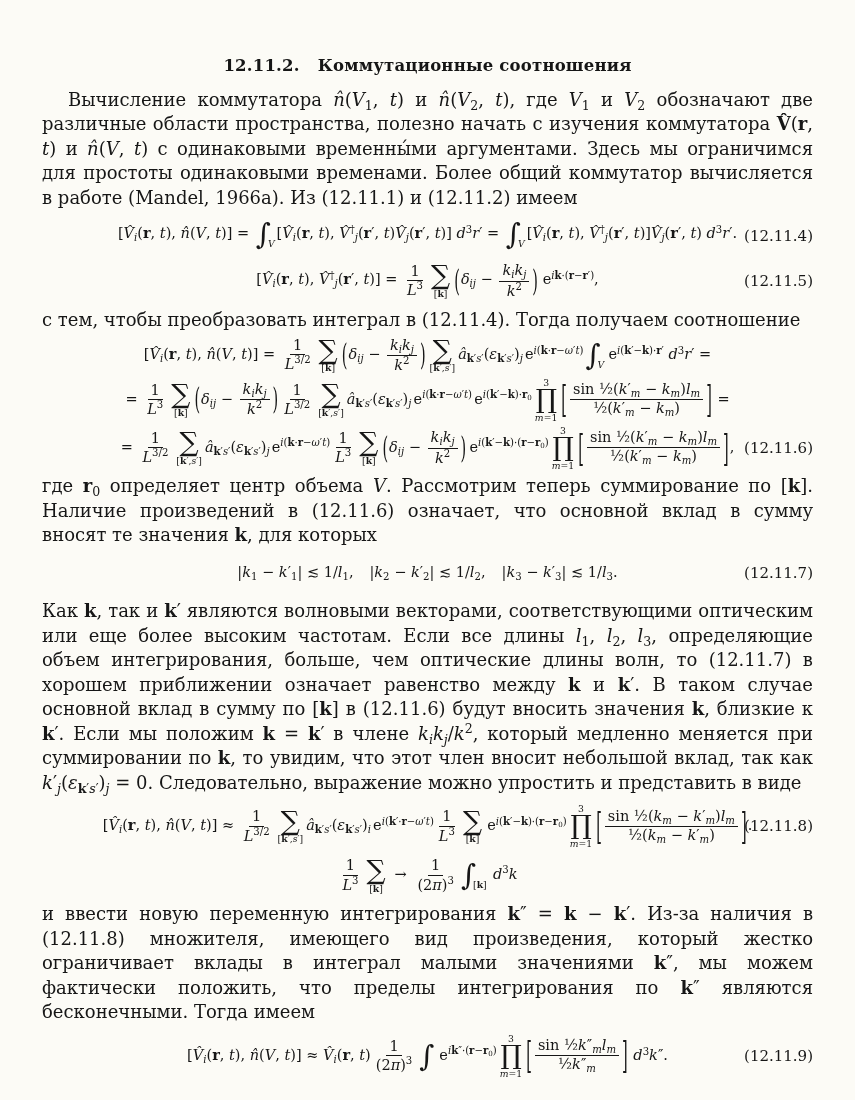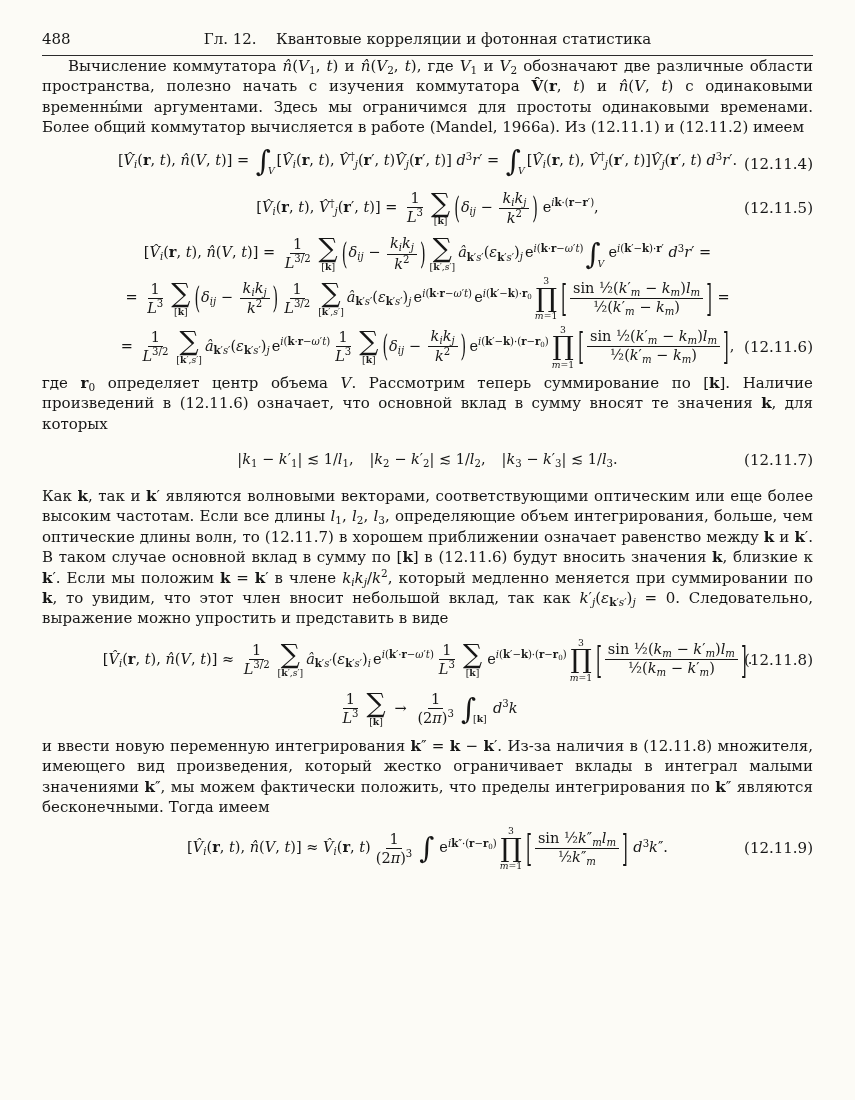--- a/index.html
+++ b/index.html
@@ -10,21 +10,21 @@
   }
   .page{padding:30px 42px 0 42px}
   .runhead{display:flex;align-items:baseline;border-bottom:1.5px solid #2b2b2b;
     padding-bottom:7px;font-size:15px}
   .pgnum{width:80px}
   .chap{flex:1;text-align:center;white-space:nowrap}
   .chapgap{display:inline-block;width:1.3em}
   .hsp{width:80px}
   h2{font-size:16.5px;text-align:center;font-weight:bold;margin:26px 0 13px;letter-spacing:.2px}
   .h2gap{display:inline-block;width:1.1em}
-  p{margin:0 0 3px 0;text-align:justify;font-size:15px;line-height:1.36}
+  p{margin:0 0 3px 0;text-align:justify;font-size:18px;line-height:1.36}
   p.ind{text-indent:26px}
   
   .eq{position:relative;display:flex;justify-content:center;align-items:center;
       margin:9px 0;font-size:14.5px;min-height:34px}
   .eq.tight{margin:4px 0}
   .eqbody{white-space:nowrap}
   .eqnum{position:absolute;right:0;top:50%;transform:translateY(-50%);font-size:15px}
   
   .mu{font-style:normal}
   .mi{font-style:italic}
@@ -45,28 +45,24 @@
   .ig>.is{font-size:200%;line-height:.7;vertical-align:middle}
   .ig>.iq{font-size:64%;vertical-align:-.95em;margin-left:-3px}
   .dl{display:inline-block;vertical-align:middle;margin:0 1px;line-height:1}
   .spc{display:inline-block}
 </style>
 </head>
 <body>
 
 <div class="page">
 
-  <header class="runhead">
-    <span class="pgnum">488</span>
-    <span class="chap">
-      <span>Гл. 12.</span><span class="chapgap"></span><span>Квантовые корреляции и фотонная статистика</span>
-    </span>
-    <span class="hsp"></span>
-  </header>
-
+
+  <h2>
+    <span>12.11.2.</span><span class="h2gap"></span><span>Коммутационные соотношения</span>
+  </h2>
 
   <p class="ind"><span class="mu">Вычисление коммутатора </span><span class="mi">n̂</span><span class="mu">(</span><span class="mc">V</span><span class="sb"><span class="mu">1</span></span><span class="mu">, </span><span class="mi">t</span><span class="mu">) и </span><span class="mi">n̂</span><span class="mu">(</span><span class="mc">V</span><span class="sb"><span class="mu">2</span></span><span class="mu">, </span><span class="mi">t</span><span class="mu">), где </span><span class="mc">V</span><span class="sb"><span class="mu">1</span></span><span class="mu"> и </span><span class="mc">V</span><span class="sb"><span class="mu">2</span></span><span class="mu"> обозначают две различные области пространства, полезно начать с изучения коммутатора </span><span class="mb">V̂</span><span class="mu">(</span><span class="mb">r</span><span class="mu">, </span><span class="mi">t</span><span class="mu">) и </span><span class="mi">n̂</span><span class="mu">(</span><span class="mc">V</span><span class="mu">, </span><span class="mi">t</span><span class="mu">) с одинаковыми временны́ми аргументами. Здесь мы ограничимся для простоты одинаковыми временами. Более общий коммутатор вычисляется в работе (Mandel, 1966a). Из (12.11.1) и (12.11.2) имеем</span></p>
 
   <div class="eq">
     <span class="eqbody"><span class="mu">[</span><span class="mi">V̂</span><span class="sb"><span class="mi">i</span></span><span class="mu">(</span><span class="mb">r</span><span class="mu">, </span><span class="mi">t</span><span class="mu">), </span><span class="mi">n̂</span><span class="mu">(</span><span class="mc">V</span><span class="mu">, </span><span class="mi">t</span><span class="mu">)] = </span><span class="ig"><span class="is">∫</span><span class="iq"><span class="mc">V</span></span></span><span class="mu">[</span><span class="mi">V̂</span><span class="sb"><span class="mi">i</span></span><span class="mu">(</span><span class="mb">r</span><span class="mu">, </span><span class="mi">t</span><span class="mu">), </span><span class="mi">V̂</span><span class="sp"><span class="mu">†</span></span><span class="sb"><span class="mi">j</span></span><span class="mu">(</span><span class="mb">r</span><span class="mu">′, </span><span class="mi">t</span><span class="mu">)</span><span class="mi">V̂</span><span class="sb"><span class="mi">j</span></span><span class="mu">(</span><span class="mb">r</span><span class="mu">′, </span><span class="mi">t</span><span class="mu">)] </span><span class="mi">d</span><span class="sp"><span class="mu">3</span></span><span class="mi">r</span><span class="mu">′ = </span><span class="ig"><span class="is">∫</span><span class="iq"><span class="mc">V</span></span></span><span class="mu">[</span><span class="mi">V̂</span><span class="sb"><span class="mi">i</span></span><span class="mu">(</span><span class="mb">r</span><span class="mu">, </span><span class="mi">t</span><span class="mu">), </span><span class="mi">V̂</span><span class="sp"><span class="mu">†</span></span><span class="sb"><span class="mi">j</span></span><span class="mu">(</span><span class="mb">r</span><span class="mu">′, </span><span class="mi">t</span><span class="mu">)]</span><span class="mi">V̂</span><span class="sb"><span class="mi">j</span></span><span class="mu">(</span><span class="mb">r</span><span class="mu">′, </span><span class="mi">t</span><span class="mu">) </span><span class="mi">d</span><span class="sp"><span class="mu">3</span></span><span class="mi">r</span><span class="mu">′.</span></span>
     <span class="eqnum">(12.11.4)</span>
   </div>
 
 
   <div class="eq">
@@ -76,20 +72,21 @@
         </span><span class="bg">
           <span class="bs">∑</span>
           <span class="bu"><span class="mu">[</span><span class="mb">k</span><span class="mu">]</span></span>
         </span><span class="dl" style="transform: scaleY(2.1);">(</span><span class="mi">δ</span><span class="sb"><span class="mi">ij</span></span><span class="mu"> − </span><span class="fr">
           <span class="fn"><span class="mi">k</span><span class="sb"><span class="mi">i</span></span><span class="mi">k</span><span class="sb"><span class="mi">j</span></span></span>
           <span class="fd"><span class="mi">k</span><span class="sp"><span class="mu">2</span></span></span>
         </span><span class="dl" style="transform: scaleY(2.1);">)</span><span class="spc" style="width: 0.25em;"></span><span class="mu">e</span><span class="sp"><span class="mi">i</span><span class="mb">k</span><span class="mu">·(</span><span class="mb">r</span><span class="mu">−</span><span class="mb">r</span><span class="mu">′)</span></span><span class="mu">,</span></span>
     <span class="eqnum">(12.11.5)</span>
   </div>
 
+  <p>с тем, чтобы преобразовать интеграл в (12.11.4). Тогда получаем соотношение</p>
 
   <div class="eq tight">
     <span class="eqbody"><span class="mu">[</span><span class="mi">V̂</span><span class="sb"><span class="mi">i</span></span><span class="mu">(</span><span class="mb">r</span><span class="mu">, </span><span class="mi">t</span><span class="mu">), </span><span class="mi">n̂</span><span class="mu">(</span><span class="mc">V</span><span class="mu">, </span><span class="mi">t</span><span class="mu">)] = </span><span class="fr">
           <span class="fn"><span class="mu">1</span></span>
           <span class="fd"><span class="mi">L</span><span class="sp"><span class="mu">3/2</span></span></span>
         </span><span class="bg">
           <span class="bs">∑</span>
           <span class="bu"><span class="mu">[</span><span class="mb">k</span><span class="mu">]</span></span>
         </span><span class="dl" style="transform: scaleY(2.1);">(</span><span class="mi">δ</span><span class="sb"><span class="mi">ij</span></span><span class="mu"> − </span><span class="fr">
           <span class="fn"><span class="mi">k</span><span class="sb"><span class="mi">i</span></span><span class="mi">k</span><span class="sb"><span class="mi">j</span></span></span>

